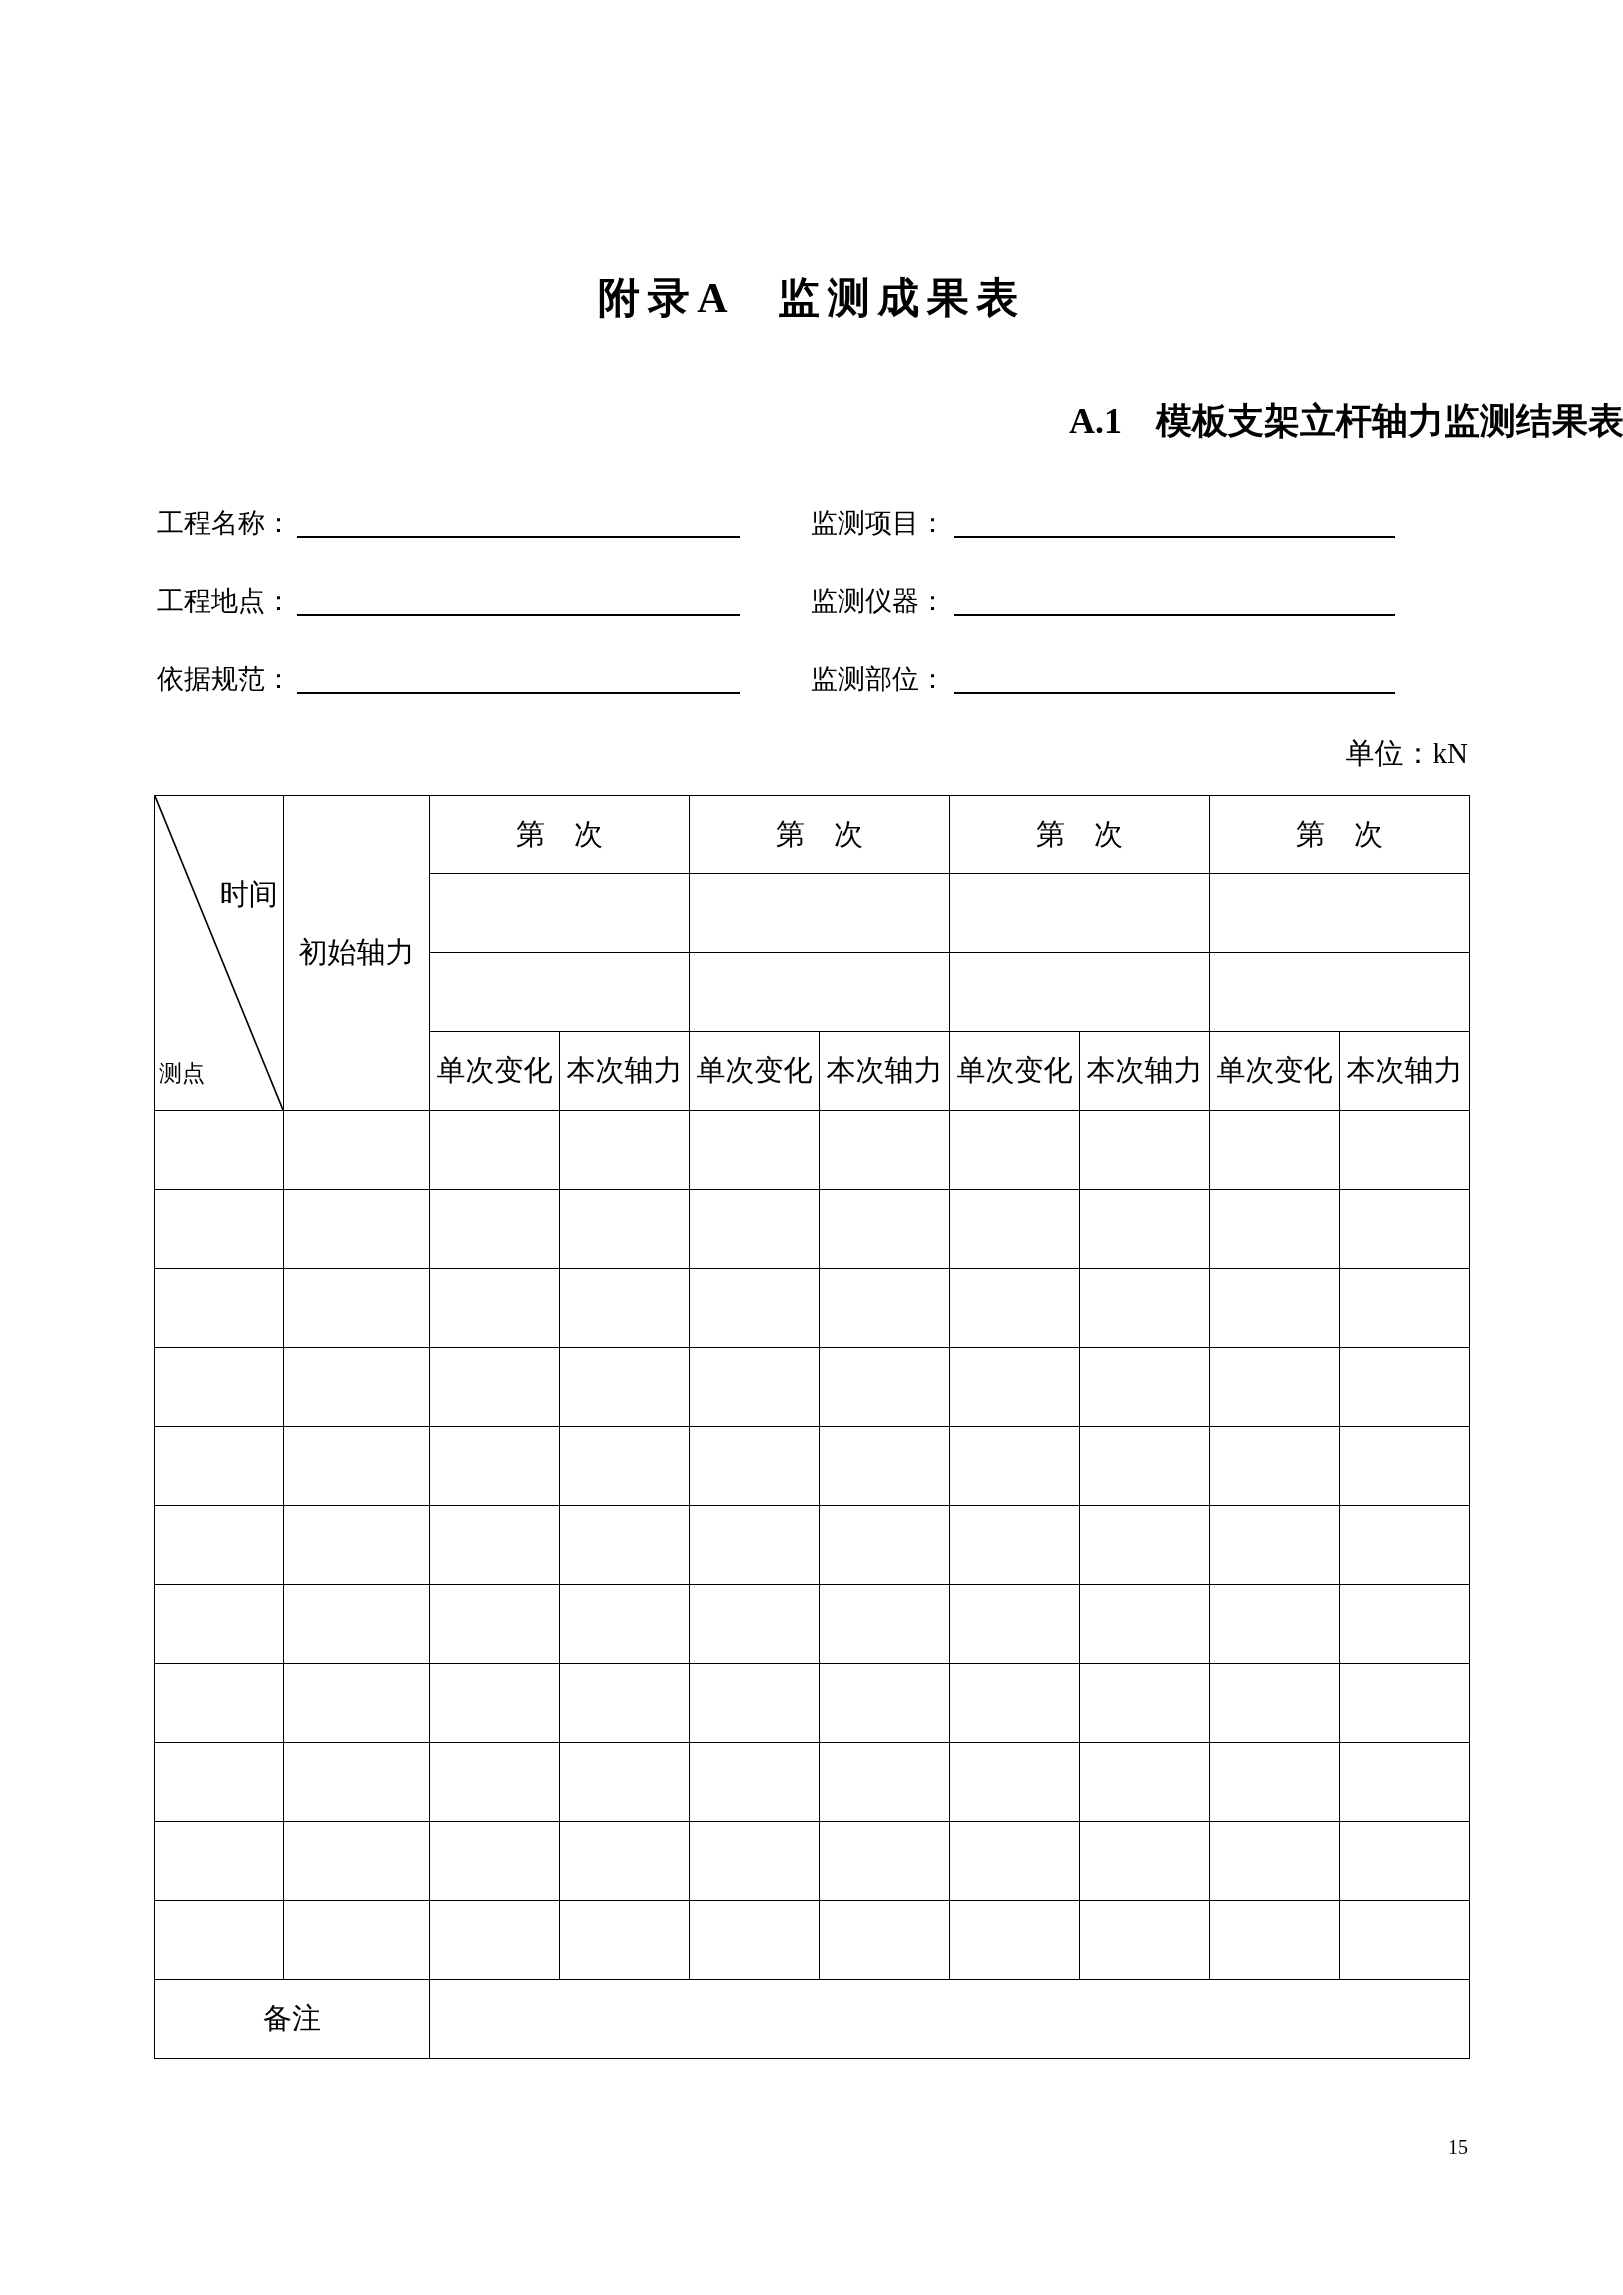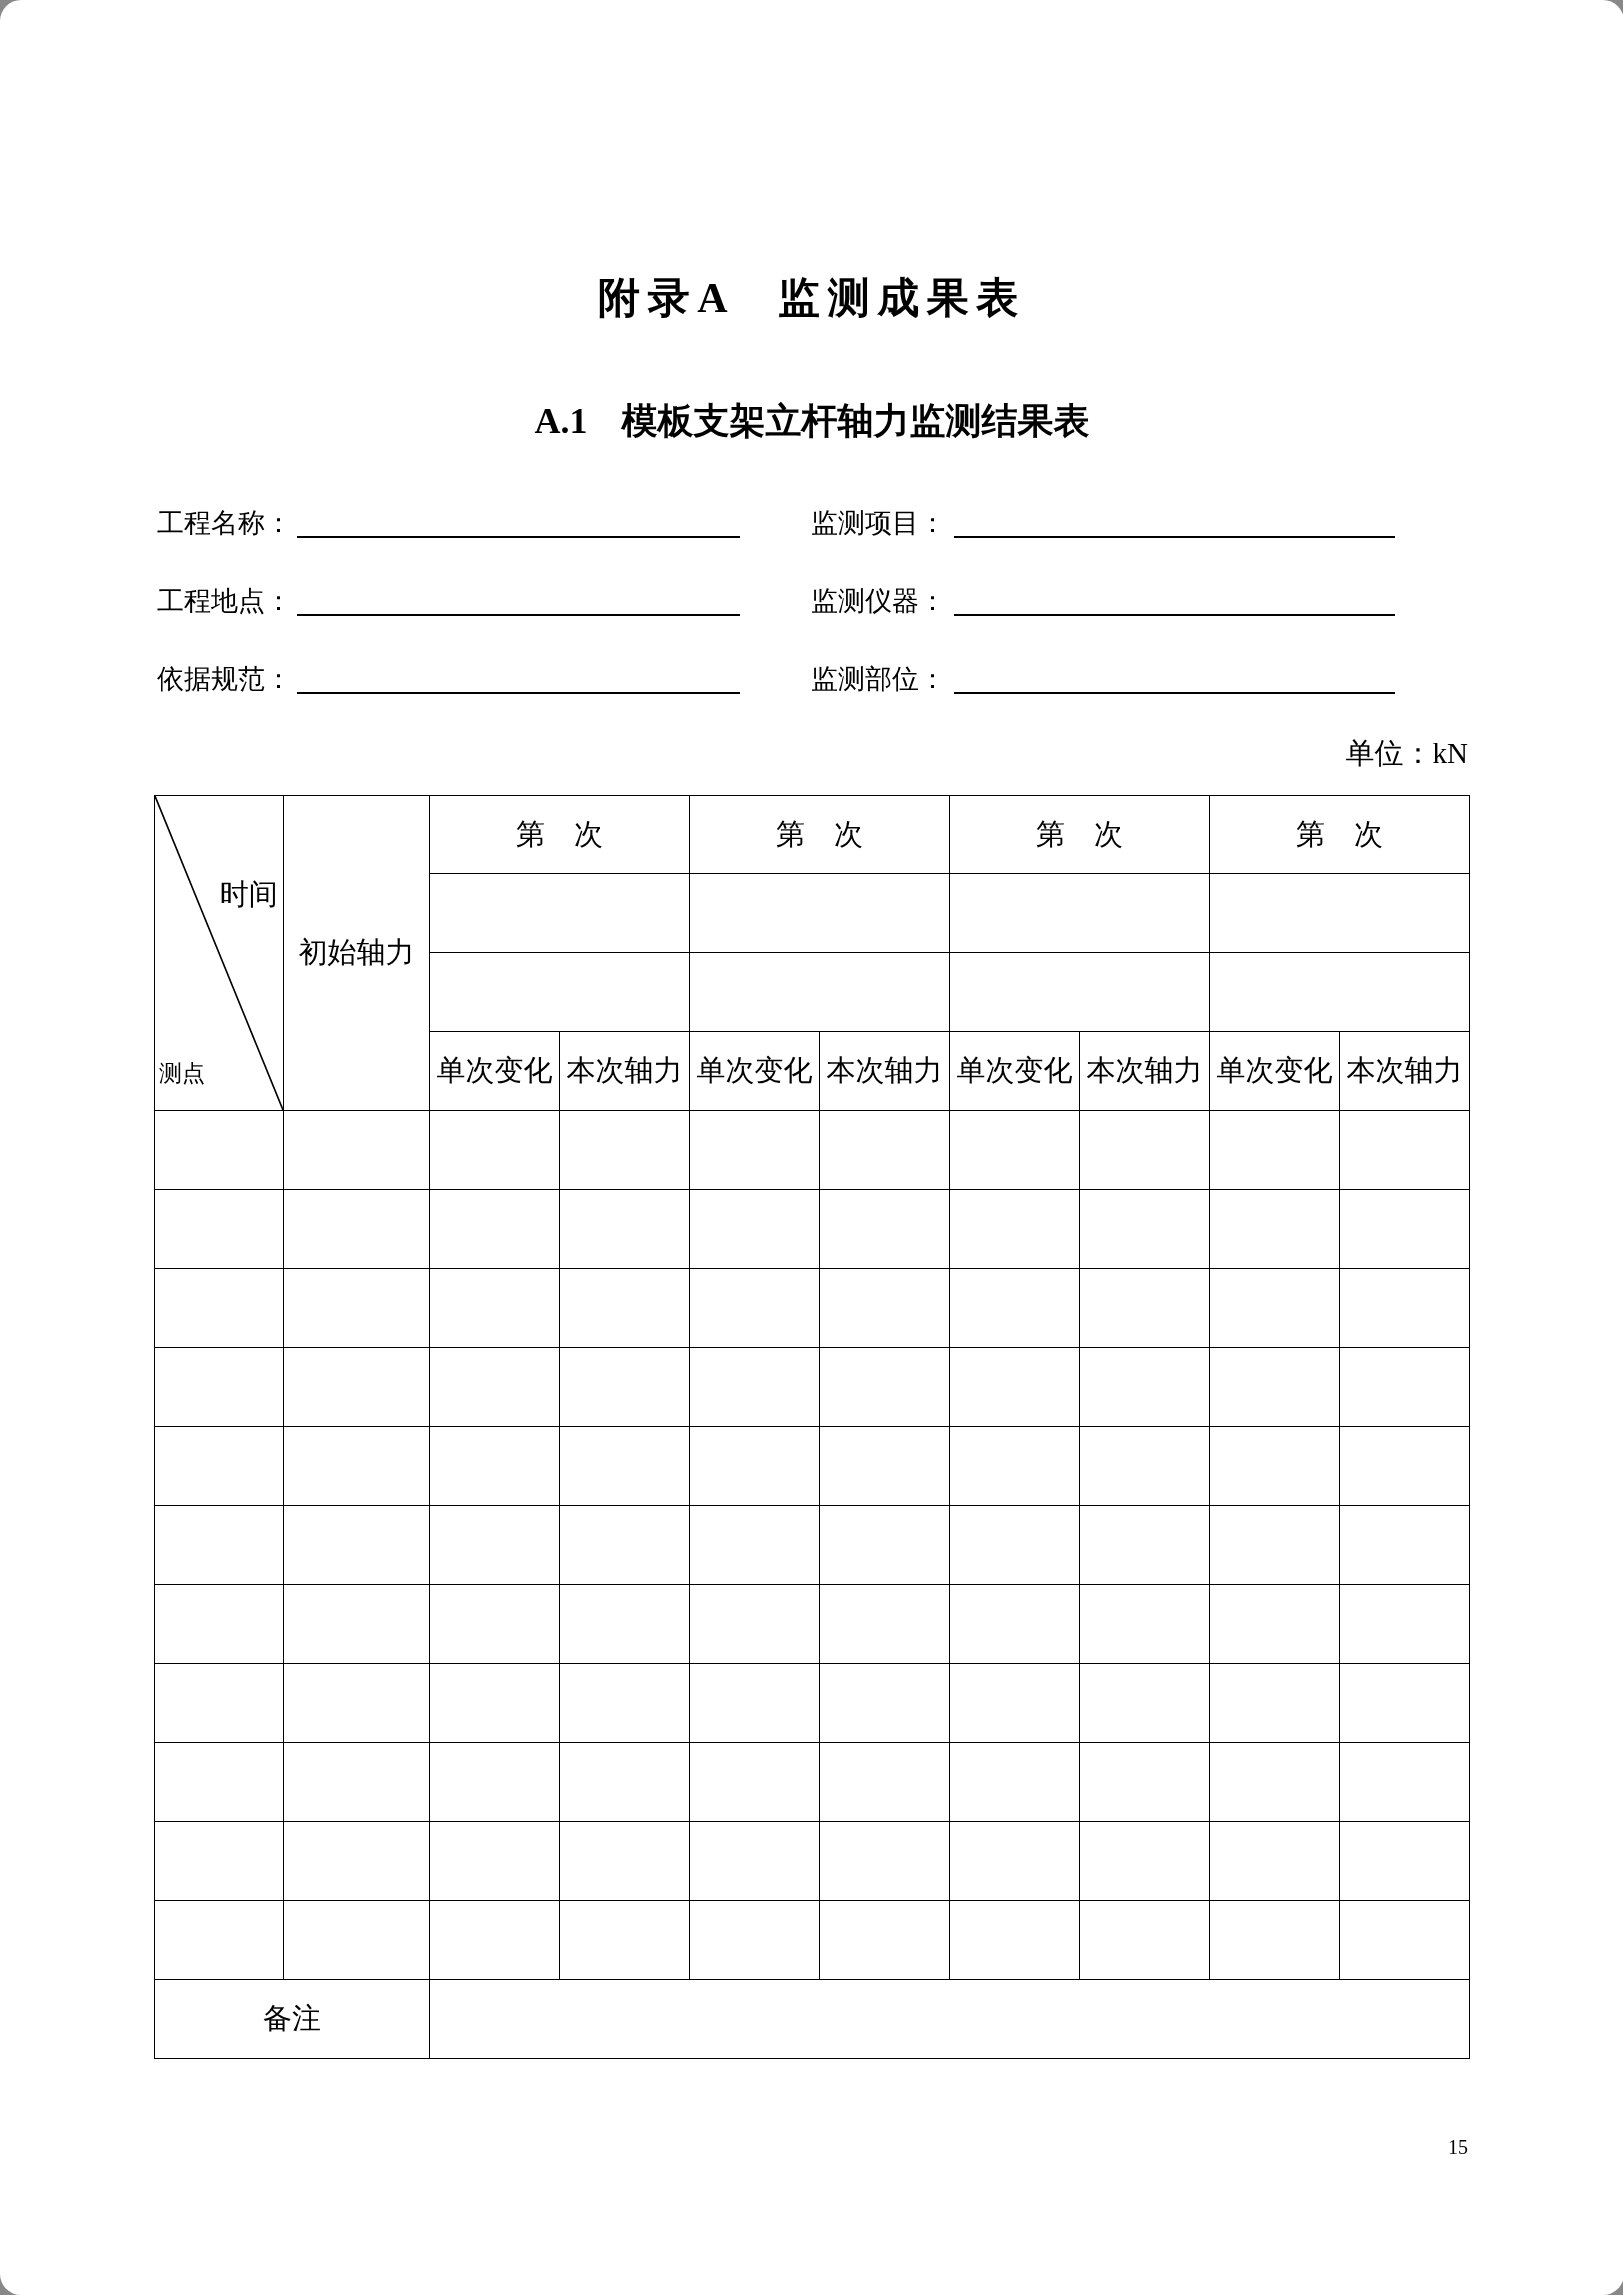--- a/index.html
+++ b/index.html
@@ -4,34 +4,33 @@
 <style>
   html,body{margin:0;padding:0;background:#888;}
   .page{
     position:relative;
     width:1624px;height:2295px;
     background:#ffffff;
     margin:0 auto;
     font-family:"Liberation Serif","DejaVu Serif",serif;
     color:#000;
     overflow:hidden;
-    border-radius:21px;
   }
   
   .doc-title{
     position:absolute;top:270px;left:0;width:100%;
     text-align:center;
     font-size:42px;font-weight:bold;
     letter-spacing:0.18em;
     white-space:nowrap;
   }
   .doc-title .tgap{display:inline-block;width:43px;}
   .doc-subtitle{
     position:absolute;top:397px;left:0;width:100%;
-    text-align:center;
+    text-align:right;
     font-size:36px;font-weight:bold;
     white-space:nowrap;
   }
   .doc-subtitle .sgap{display:inline-block;width:34px;}
   
   .form-label{
     position:absolute;
     font-size:27px;
     line-height:39px;
     white-space:nowrap;

